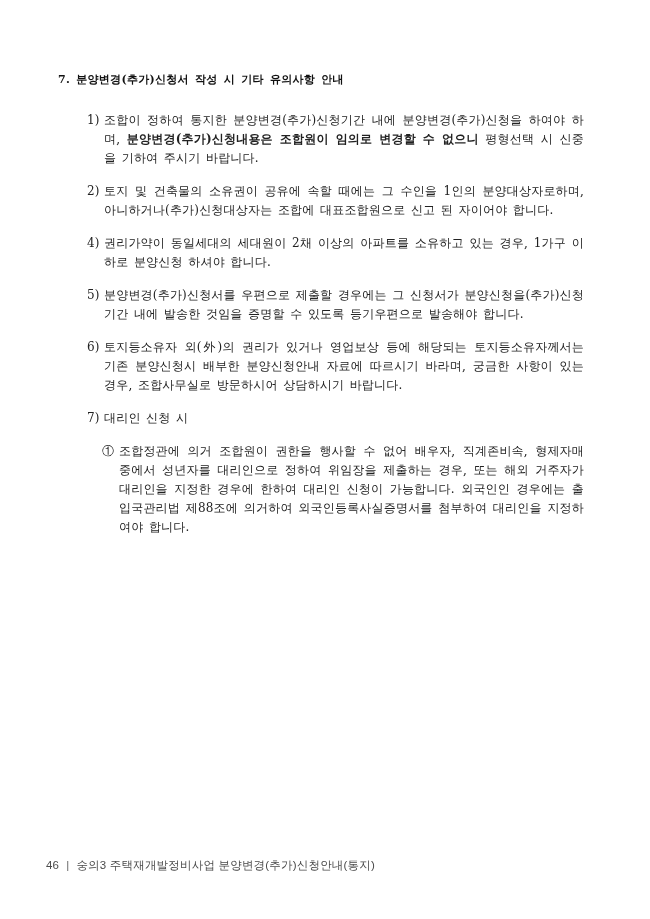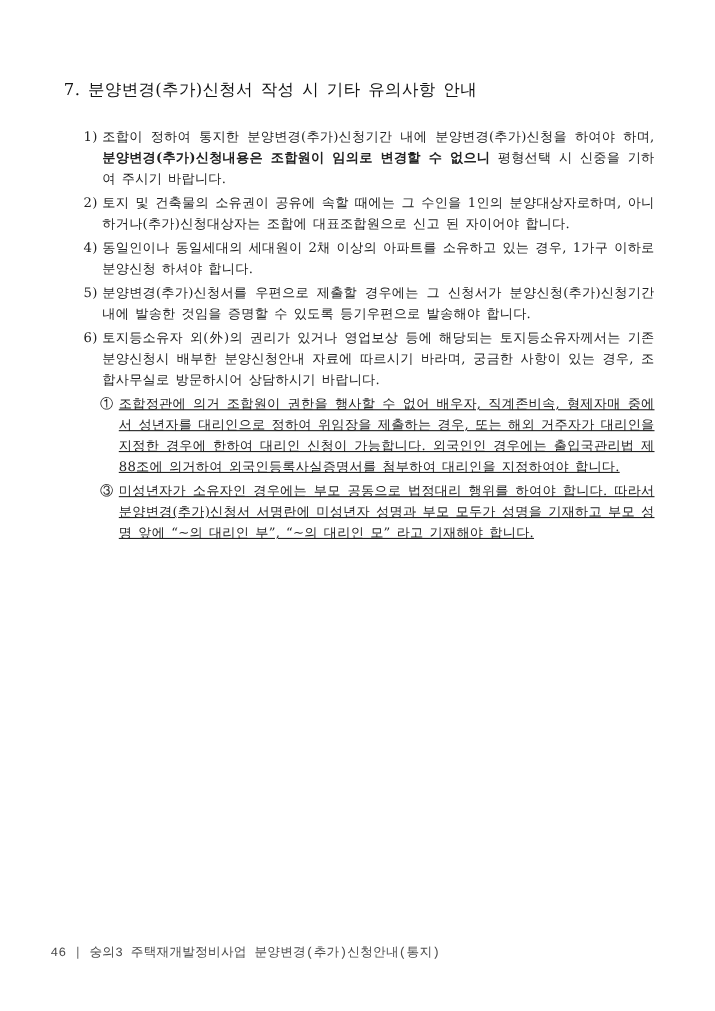--- a/index.html
+++ b/index.html
@@ -16,83 +16,82 @@
     top: 0; left: 0; right: 0; bottom: 0;
   }
   .content {
     position: absolute;
     top: 72px;
     left: 58px;
     width: 540px;
   }
   h1.title {
     margin: 0 0 24px 0;
-    font-size: 15px;
-    font-weight: normal;
+    font-size: 11px;
+    font-weight: bold;
     letter-spacing: 0.3px;
     word-spacing: 2px;
     color: #111111;
   }
   .item, .subitem {
-    margin: 3px;
+    margin: 14px;
     font-size: 12px;
     line-height: 19px;
     text-align: justify;
     letter-spacing: 0.2px;
     word-spacing: 1.5px;
   }
   .item {
     padding-left: 32px;
     text-indent: -17px;
   }
   .subitem {
     padding-left: 47px;
     text-indent: -17px;
-    text-decoration: underline;
   }
   .num {
     display: inline-block;
     width: 17px;
     text-indent: 0;
   }
   .b { font-weight: bold; }
   .u { text-decoration: underline; text-underline-offset: 3px; }
   .footer {
     position: absolute;
     top: 858px;
     left: 46px;
-    font-family: Liberation Mono, monospace;
+    font-family: Liberation Sans, sans-serif;
     font-size: 11.5px;
     color: #4a4a4a;
     letter-spacing: 0.2px;
   }
   .footer .sep { margin: 0 7px; color: #666666; }
 </style>
 </head>
 <body>
 
 <div class="page">
   <div class="content">
 
     <h1 class="title">7. 분양변경(추가)신청서 작성 시 기타 유의사항 안내</h1>
 
     <p class="item"><span class="num">1)</span><span>조합이 정하여 통지한 분양변경(추가)신청기간 내에 분양변경(추가)신청을 하여야 하며, </span><span class="b">분양변경(추가)신청내용은 조합원이 임의로 변경할 수 없으니</span><span> 평형선택 시 신중을 기하여 주시기 바랍니다.</span></p>
 
     <p class="item"><span class="num">2)</span><span>토지 및 건축물의 소유권이 공유에 속할 때에는 그 수인을 1인의 분양대상자로하며, 아니하거나(추가)신청대상자는 조합에 대표조합원으로 신고 된 자이어야 합니다.</span></p>
 
 
-    <p class="item"><span class="num">4)</span><span>동일인이나 동일세대의 세대원이 2채 이상의 아파트를 소유하고 있는 경우, 1가구 이하로 분양신청 하셔야 합니다.</span></p>
+    <p class="item"><span class="num">4)</span><span>권리가약이 동일세대의 세대원이 2채 이상의 아파트를 소유하고 있는 경우, 1가구 이하로 분양신청 하셔야 합니다.</span></p>
 
-    <p class="item"><span class="num">5)</span><span>분양변경(추가)신청서를 우편으로 제출할 경우에는 그 신청서가 분양신청(추가)신청기간 내에 발송한 것임을 증명할 수 있도록 등기우편으로 발송해야 합니다.</span></p>
+    <p class="item"><span class="num">5)</span><span>분양변경(추가)신청서를 우편으로 제출할 경우에는 그 신청서가 분양신청을(추가)신청기간 내에 발송한 것임을 증명할 수 있도록 등기우편으로 발송해야 합니다.</span></p>
 
     <p class="item"><span class="num">6)</span><span>토지등소유자 외(外)의 권리가 있거나 영업보상 등에 해당되는 토지등소유자께서는 기존 분양신청시 배부한 분양신청안내 자료에 따르시기 바라며, 궁금한 사항이 있는 경우, 조합사무실로 방문하시어 상담하시기 바랍니다.</span></p>
 
+    <p class="item"><span class="num">7)</span><span>대리인 신청 시</span></p>
 
     <p class="subitem"><span class="num">①</span><span>조합정관에 의거 조합원이 권한을 행사할 수 없어 배우자, 직계존비속, 형제자매 중에서 성년자를 대리인으로 정하여 위임장을 제출하는 경우, 또는 해외 거주자가 대리인을 지정한 경우에 한하여 대리인 신청이 가능합니다. 외국인인 경우에는 출입국관리법 제88조에 의거하여 외국인등록사실증명서를 첨부하여 대리인을 지정하여야 합니다.</span></p>
 
 
-    <p class="subitem"><span class="num">③</span><span>미성년자가 소유자인 경우에는 부모 공동으로 법정대리 행위를 하여야 합니다. 따라서 분양변경(추가)신청서 서명란에 미성년자 성명과 부모 모두가 성명을 기재하고 부모 성명 앞에 “~의 대리인 부”, “~의 대리인 모” 라고 기재해야 합니다.</span></p>
 
 
   </div>
 
   <div class="footer"><span>46</span><span class="sep">|</span><span>숭의3 주택재개발정비사업 분양변경(추가)신청안내(통지)</span></div>
 </div>
 
 </body></html>

